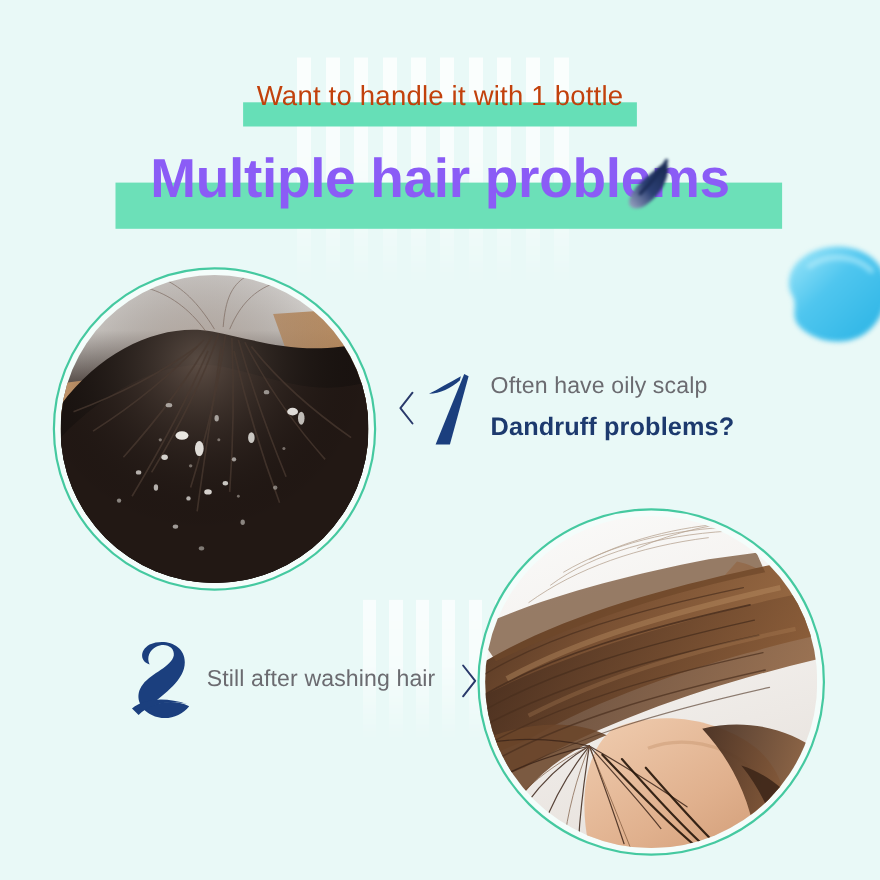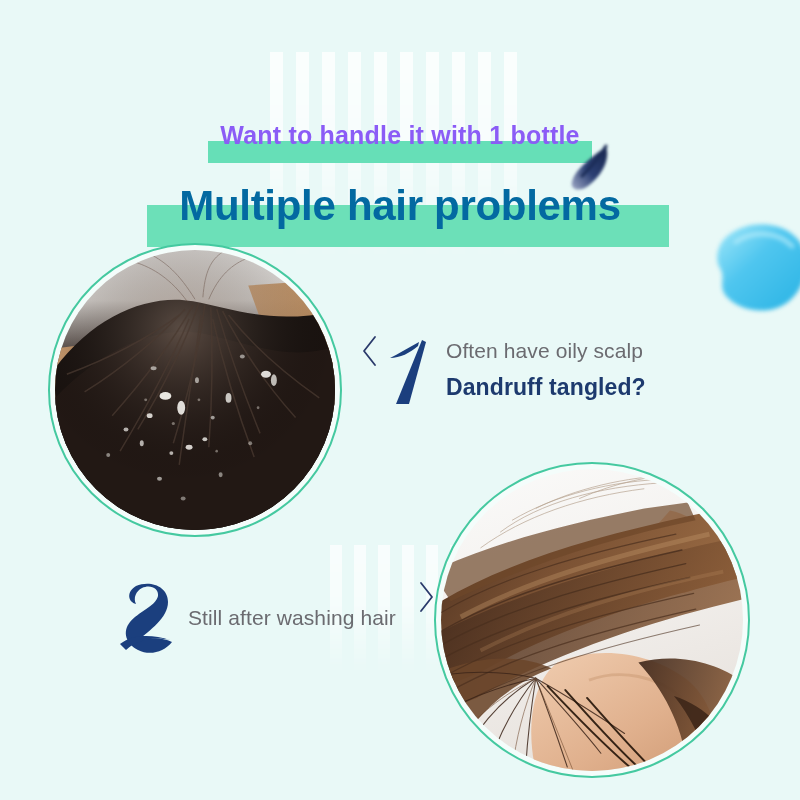--- a/index.html
+++ b/index.html
@@ -58,26 +58,25 @@
     position: absolute;
     left: 0;
     top: 70px;
     width: 800px;
     text-align: center;
   }
   .hl-line1 {
     position: relative;
     display: inline-block;
     font-size: 25px;
-    font-weight: bold;
-    color: #8b5cf6;
+    font-weight: normal;
+    color: #c2410c;
     letter-spacing: 0.2px;
     padding: 2px 22px 6px 22px;
     line-height: 1.25;
-    margin-top: 48px;
   }
   .hl-line1 .hl-bar {
     position: absolute;
     left: 10px;
     right: 10px;
     bottom: -6px;
     height: 22px;
     background: #66dfb7;
     z-index: 0;
   }
@@ -87,23 +86,23 @@
   }
 
   .hl-line2-wrap {
     position: relative;
     margin-top: 22px;
     display: inline-block;
   }
   .hl-line2 {
     position: relative;
     display: inline-block;
-    font-size: 42px;
+    font-size: 50px;
     font-weight: bold;
-    color: #0369a1;
+    color: #8b5cf6;
     letter-spacing: -0.3px;
     padding: 2px 20px 8px 20px;
     line-height: 1.18;
   }
   .hl-line2 .hl-bar2 {
     position: absolute;
     left: -12px;
     right: -28px;
     bottom: -8px;
     height: 42px;
@@ -177,20 +176,21 @@
     top: 332px;
     width: 340px;
   }
   #item-2 {
     left: 116px;
     top: 578px;
     width: 320px;
   }
   .item-row {
     display: flex;
+    align-items: center;
   }
   .chev {
     color: #2a3a6b;
     flex: 0 0 auto;
   }
   .numeral {
     flex: 0 0 auto;
     color: #1b3f7e;
     line-height: 1;
   }
@@ -362,21 +362,21 @@
         <path d="M15 3 L4 17 L15 31" fill="none" stroke="#2a3a6b" stroke-width="1.8" stroke-linecap="round" stroke-linejoin="round"></path>
       </svg>
 
       <svg class="numeral" width="52" height="72" viewBox="0 0 52 72">
         <path d="M33 6 C22 12 12 18 4 22 C14 22 24 17 32 10 Z" fill="#1b3f7e"></path>
         <path d="M36 4 L40 6 L23 68 L10 68 Z" fill="#1b3f7e"></path>
       </svg>
 
       <div class="item-texts">
         <div class="line-top">Often have oily scalp</div>
-        <div class="line-bottom">Dandruff tangled?</div>
+        <div class="line-bottom">Dandruff problems?</div>
       </div>
 
     </div>
   </div>
 
   <div class="item" id="item-2">
     <div class="item-row">
 
       <svg class="numeral" width="64" height="78" viewBox="0 0 64 78">
         <path d="M20 6 C34 0 52 6 52 22 C52 38 34 50 20 62 C30 58 44 56 56 62 C48 72 34 76 22 70 C10 64 6 52 14 42 C22 32 40 26 42 16 C43 8 34 4 26 8 C20 11 17 18 20 24 C12 22 10 12 20 6 Z" fill="#1b3f7e"></path>

